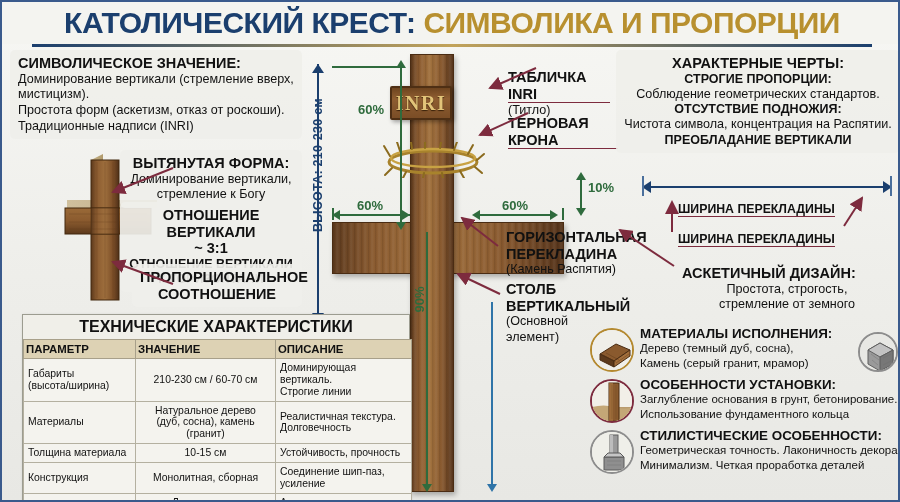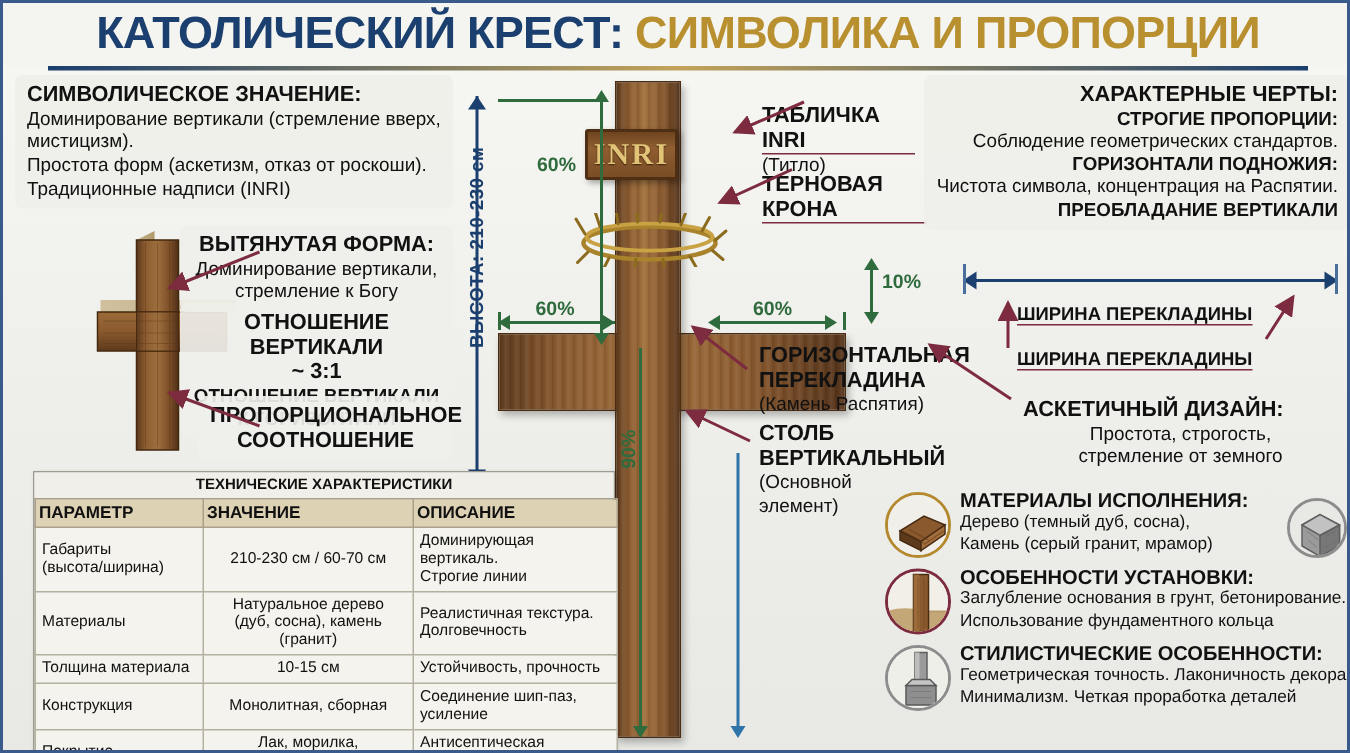--- a/index.html
+++ b/index.html
@@ -45,21 +45,21 @@
     position:absolute;
     background:rgba(239,239,234,0.92);
     border-radius:5px;
     padding:5px 8px;
     z-index:5;
   }
   .hdr{ font-weight:bold; font-size:14.5px; line-height:1.15; }
   .hdr-sm{ font-weight:bold; font-size:12.5px; line-height:1.2; }
   .body-txt{ font-size:12.6px; line-height:1.24; }
   .ctr{ text-align:center; }
-  .rt{ text-align:right; }
+  .rt{ text-align:center; }
 
   
   #sym-panel{ left:8px; top:48px; width:292px; }
 
   
   #mini-cross{ position:absolute; left:55px; top:150px; width:110px; height:150px; z-index:4; }
 
   
   #form-panel{ left:118px; top:148px; width:182px; }
   #ratio-panel{ left:118px; top:200px; width:182px; }
@@ -156,21 +156,21 @@
   #ascetic-panel{ left:672px; top:258px; width:226px; background:none; }
 
   
   #table-wrap{
     position:absolute; left:20px; top:312px; width:388px; z-index:6;
     background:#f0efe9;
     border:1px solid #9c9c90;
     box-shadow:1px 1px 3px rgba(0,0,0,0.18);
   }
   #table-title{
-    text-align:center; font-weight:bold; font-size:10px;
+    text-align:center; font-weight:bold; font-size:16px;
     padding:3px 0 3px; background:#f0efe9; color:#111;
   }
   table{ border-collapse:collapse; width:100%; table-layout:fixed; }
   th{
     background:#ddd2b4; color:#111; font-size:11.4px; font-weight:bold;
     text-align:left; padding:3px 2px;
     border:1px solid #a8a08a;
   }
   td{
     font-size:10.4px; line-height:1.14; padding:3px 4px;
@@ -412,21 +412,21 @@
           <polygon points="0 0, 7 3.5, 0 7" fill="#7d2b3e"></polygon>
         </marker>
       </defs>
     <path d="M50 30 L8 10" stroke="#7d2b3e" stroke-width="2" fill="none" marker-end="url(#a4)"></path>
   </svg>
 
   <div class="panel rt" id="features-panel">
     <div class="hdr">ХАРАКТЕРНЫЕ ЧЕРТЫ:</div>
     <div class="hdr-sm">СТРОГИЕ ПРОПОРЦИИ:</div>
     <div class="body-txt">Соблюдение геометрических стандартов.</div>
-    <div class="hdr-sm">ГОРИЗОНТАЛИ ПОДНОЖИЯ:</div>
+    <div class="hdr-sm">ОТСУТСТВИЕ ПОДНОЖИЯ:</div>
     <div class="body-txt">Чистота символа, концентрация на Распятии.</div>
     <div class="hdr-sm">ПРЕОБЛАДАНИЕ ВЕРТИКАЛИ</div>
   </div>
 
   <div id="width-gauge">
     <div class="h-line"></div>
     <div class="h-arrow-l"></div>
     <div class="h-arrow-r"></div>
     <div class="h-cap" style="left:0;"></div>
     <div class="h-cap" style="right:0;"></div>

